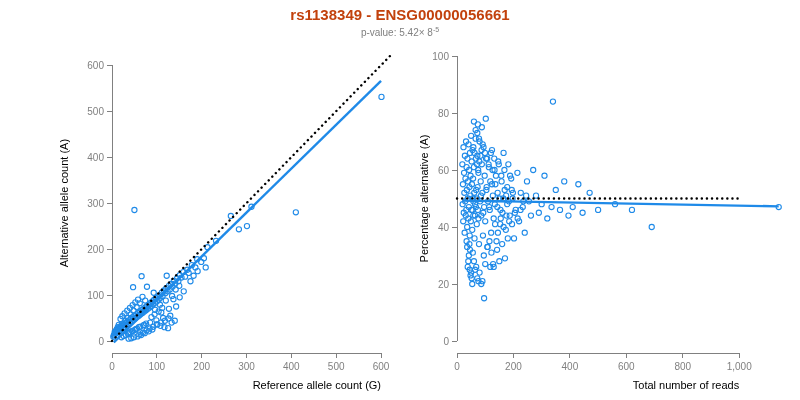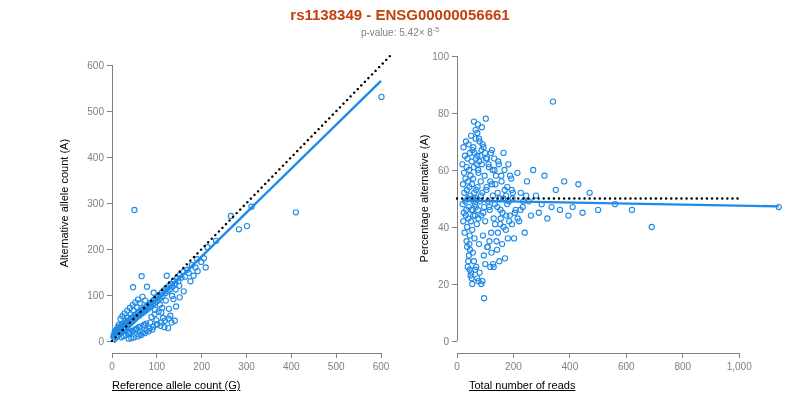--- a/index.html
+++ b/index.html
@@ -54,22 +54,21 @@
     left: 0;
   }
 
   .axis-label {
     position: absolute;
     font-size: 11px;
     color: #000000;
     white-space: nowrap;
   }
   .xlabel {
-    text-align: left;
-    text-decoration: underline;
+    text-align: right;
   }
   .ylabel {
     transform-origin: 0 0;
     transform: rotate(-90deg);
   }
   .tick-text {
     font-size: 10px;
     fill: #808080;
     font-family: "Liberation Sans", sans-serif;
   }
@@ -547,17 +546,17 @@
           <circle cx="97.63728813559322" cy="192.79999999999998" r="2.6" fill="none" stroke="#1f8ae8" stroke-width="1.1"></circle>
           <circle cx="100.4593220338983" cy="209.9" r="2.6" fill="none" stroke="#1f8ae8" stroke-width="1.1"></circle>
           <circle cx="103.28135593220338" cy="198.5" r="2.6" fill="none" stroke="#1f8ae8" stroke-width="1.1"></circle>
           <circle cx="106.10338983050848" cy="195.65" r="2.6" fill="none" stroke="#1f8ae8" stroke-width="1.1"></circle>
           <circle cx="108.92542372881357" cy="201.35" r="2.6" fill="none" stroke="#1f8ae8" stroke-width="1.1"></circle>
           <circle cx="111.74745762711865" cy="189.95" r="2.6" fill="none" stroke="#1f8ae8" stroke-width="1.1"></circle>
         </g>
         <line x1="57" y1="198.5" x2="339.20338983050846" y2="198.5" stroke="#000000" stroke-width="2.4" stroke-dasharray="0.1 5" stroke-linecap="round"></line>
         <line x1="62.64406779661017" y1="200.5976" x2="378.7118644067797" y2="206.34320000000002" stroke="#1f8ae8" stroke-width="2.4" stroke-linecap="butt"></line>
       </svg>
-    <div class="axis-label xlabel" id="xlabel-right" style="left: 69px; width: 282.203px; top: 379px;">Total number of reads</div>
+    <div class="axis-label xlabel" id="xlabel-right" style="left: 57px; width: 282.203px; top: 379px;">Total number of reads</div>
     <div class="axis-label ylabel" id="ylabel-right" style="left: 18px; top: 341px; width: 285px; text-align: center;">Percentage alternative (A)</div>
   </div>
 
 </div>
 
 </body></html>

